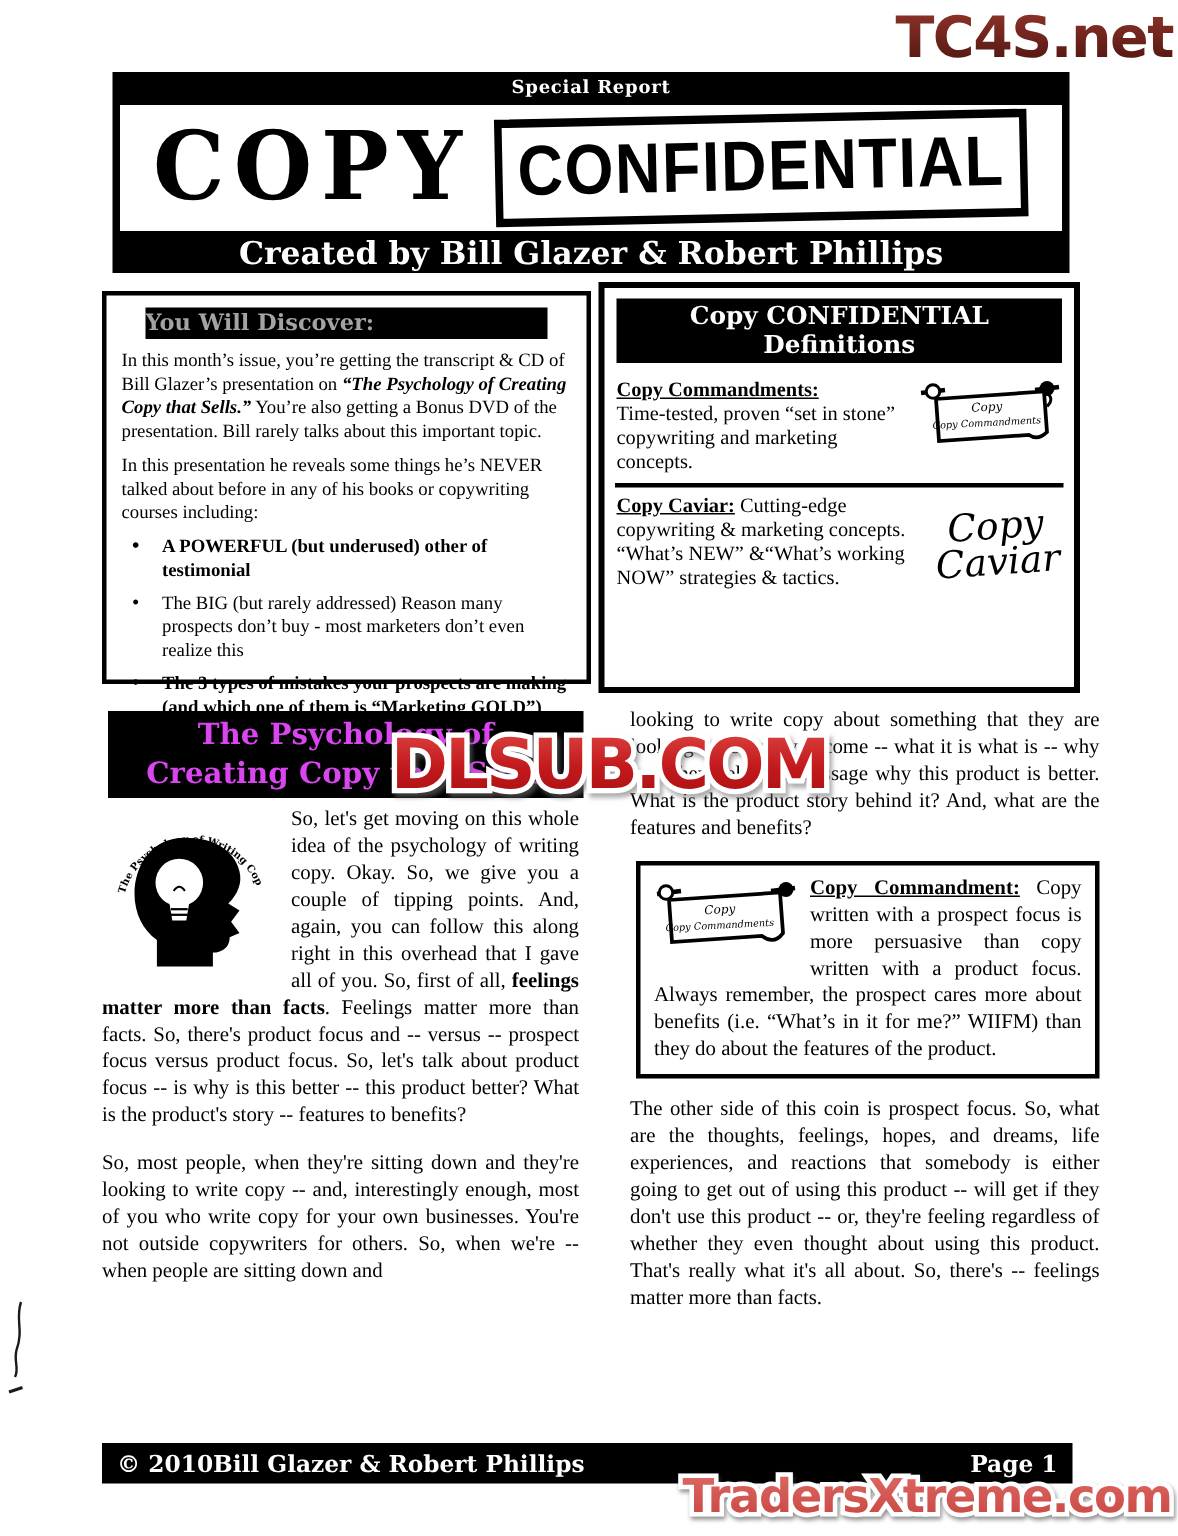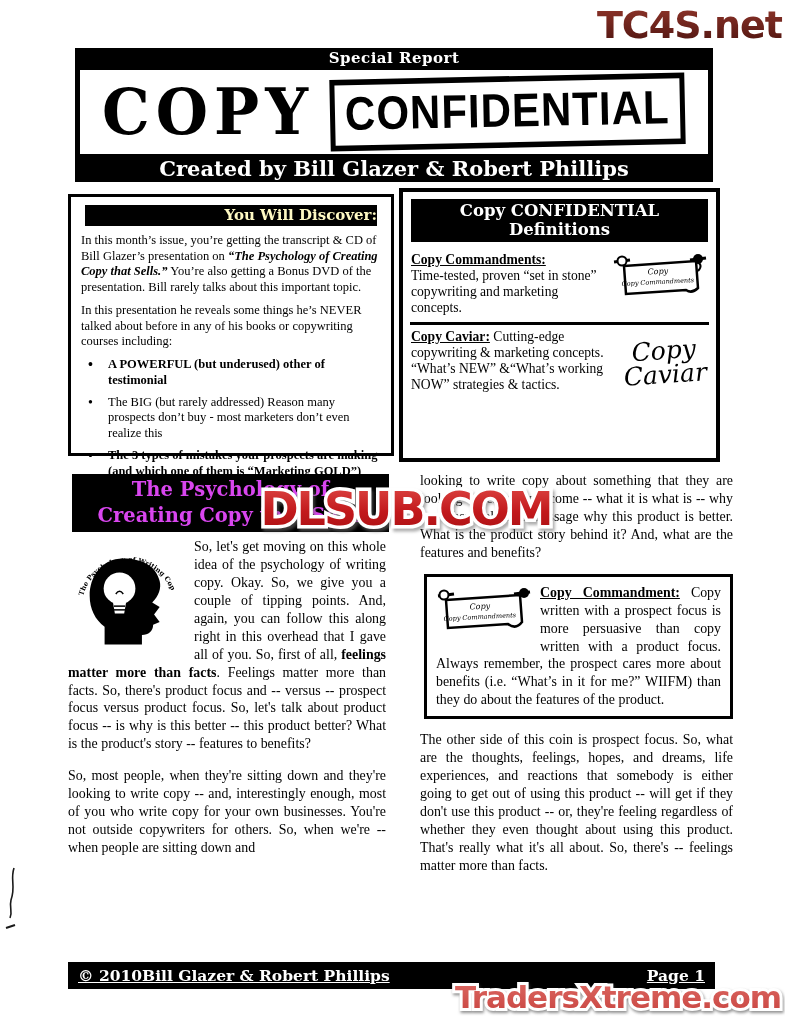--- a/index.html
+++ b/index.html
@@ -1,34 +1,34 @@
 <!DOCTYPE html>
 <html><head>
 <meta charset="utf-8">
 <style>
   html,body{margin:0;padding:0;background:#fff;}
   .page{position:relative;width:785px;height:1024px;background:#fff;overflow:hidden;
         font-family:"Liberation Serif",serif;color:#000;padding-left:17px;}
   
   .masthead{position:absolute;left:75px;top:48px;width:638px;background:#000;}
   .mast-kicker{height:20px;line-height:20px;text-align:center;color:#fff;
-      font-family:"DejaVu Serif",serif;font-weight:bold;font-size:15px;letter-spacing:.5px;}
+      font-family:"DejaVu Serif",serif;font-weight:bold;font-size:12px;letter-spacing:.5px;}
   .mast-main{margin:0 3px;background:#fff;border:2px solid #000;height:84px;
       display:flex;align-items:center;}
   .copy-word{font-family:"DejaVu Serif",serif;font-weight:bold;font-size:60px;
       letter-spacing:6px;margin-left:22px;transform:scaleY(1.05);}
   .stamp{margin-left:16px;border:5px solid #000;padding:2px 10px 4px;
       font-family:"Liberation Sans",sans-serif;font-weight:bold;font-size:42px;
       letter-spacing:1px;transform:rotate(-1.2deg) scaleY(1.12);white-space:nowrap;}
   .mast-byline{height:26px;line-height:25px;text-align:center;color:#fff;
       font-family:"DejaVu Serif",serif;font-weight:bold;font-size:21px;}
   
   .discover-box{position:absolute;left:68px;top:194px;width:300px;height:244px;
       border:3px solid #000;padding:6px 10px;font-size:12.5px;line-height:1.26;}
-  .discover-title{background:#000;color:#fef9c3;text-align:right;margin:2px 4px 7px;
+  .discover-title{background:#000;color:#a3a3a3;text-align:left;margin:2px 16px 7px;
       font-family:"DejaVu Serif",serif;font-weight:bold;font-size:15px;padding:1px 0;}
   .discover-box p{margin:0 0 7px;}
   ul.bullets{list-style:none;margin:2px 0 0;padding:0;}
   ul.bullets li{position:relative;padding-left:27px;margin-bottom:6px;}
   ul.bullets li::before{content:"\2022";position:absolute;left:7px;top:-1px;font-size:14px;}
   ul.bullets li.bold{font-weight:bold;}
   .defs-box{position:absolute;left:399px;top:188px;width:299px;height:258px;
       border:4px solid #000;padding:4px 7px;font-size:13.6px;line-height:1.18;}
   .defs-title{background:#000;color:#fff;text-align:center;margin:3px 1px 6px;
       font-family:"DejaVu Serif",serif;font-weight:bold;font-size:16.5px;padding:2px 0;}
@@ -50,21 +50,21 @@
   .col-right{position:absolute;left:420px;top:472px;width:313px;
       font-size:13.9px;line-height:1.29;text-align:justify;}
   .col-right p{margin:0 0 12px;}
   .commandment-box{border:3px solid #000;margin:2px 0 12px 4px;padding:7px 9px;
       overflow:hidden;}
   .scroll-float{float:left;margin:0 8px 2px 0;}
   
   .footer-bar{position:absolute;left:68px;top:962px;width:647px;height:27px;background:#000;
       color:#fff;display:flex;justify-content:space-between;align-items:center;
       font-family:"DejaVu Serif",serif;font-weight:bold;font-size:15.5px;
-      padding:0 10px;box-sizing:border-box;text-decoration:underline;}
+      padding:0 10px;box-sizing:border-box;}
   
   .wm{position:absolute;pointer-events:none;}
   .wm-tc4s{left:560px;top:0px;}
   .wm-dlsub{left:246px;top:478px;filter:drop-shadow(2px 3px 1.5px rgba(110,110,110,.55));}
   .wm-traders{left:452px;top:974px;filter:drop-shadow(1px 2px 1.5px rgba(70,70,70,.6));}
   .pen-mark{position:absolute;left:2px;top:866px;}
 </style>
 </head>
 <body>
 

